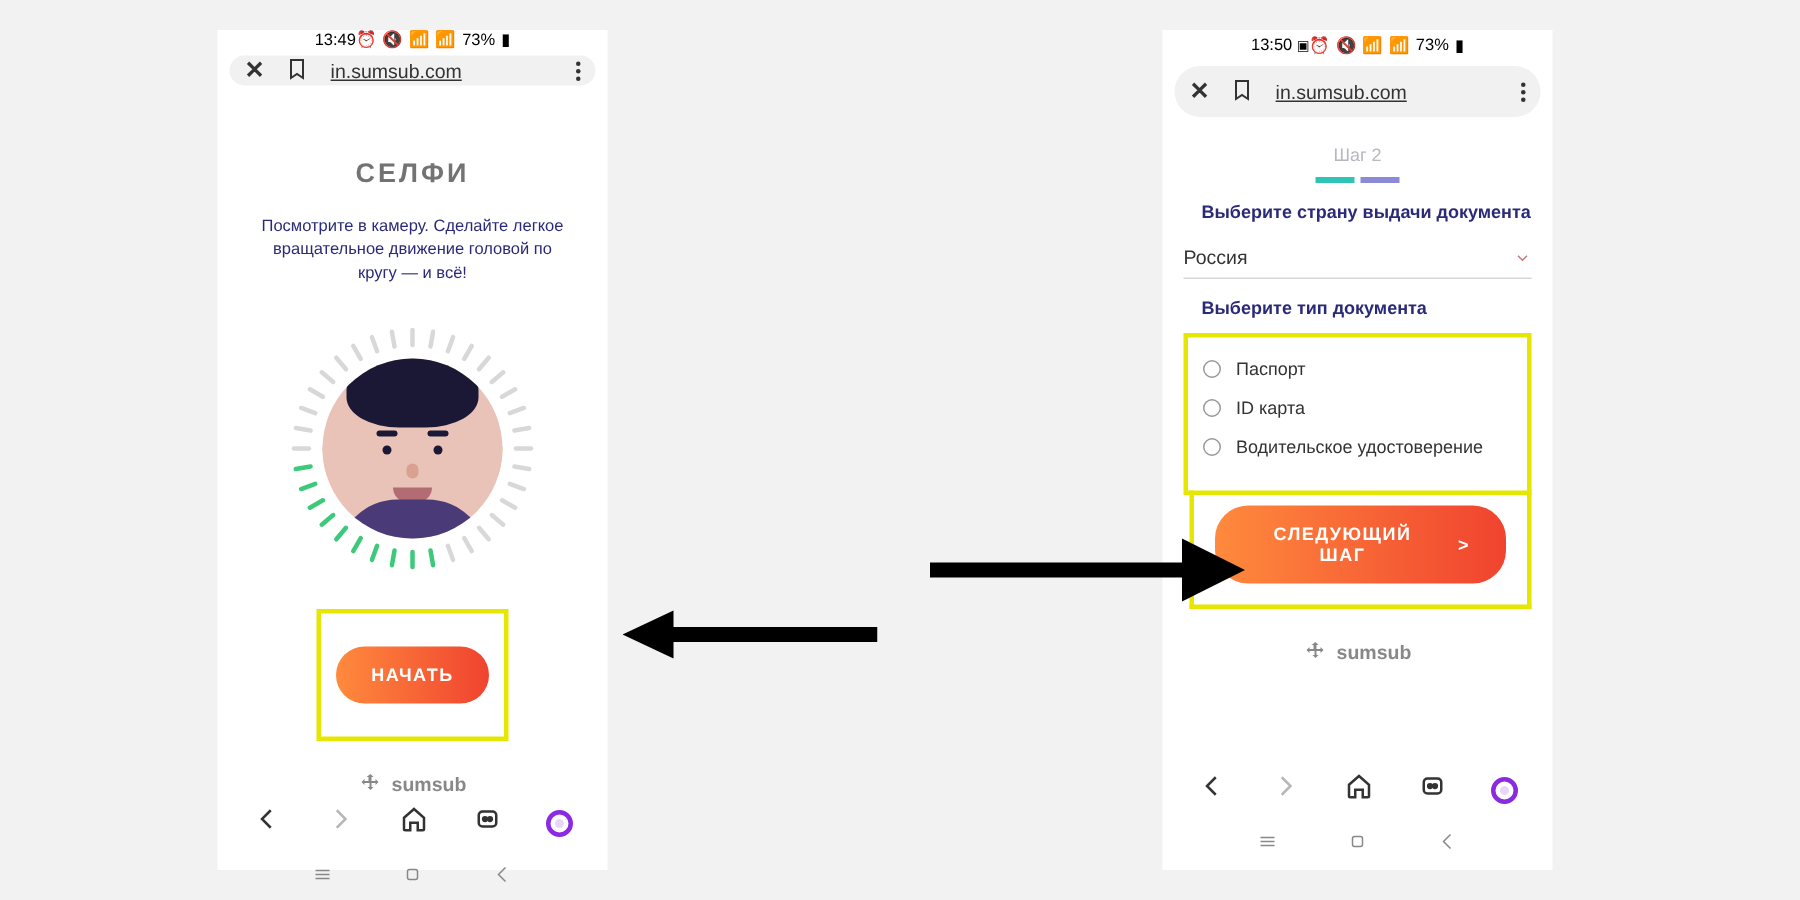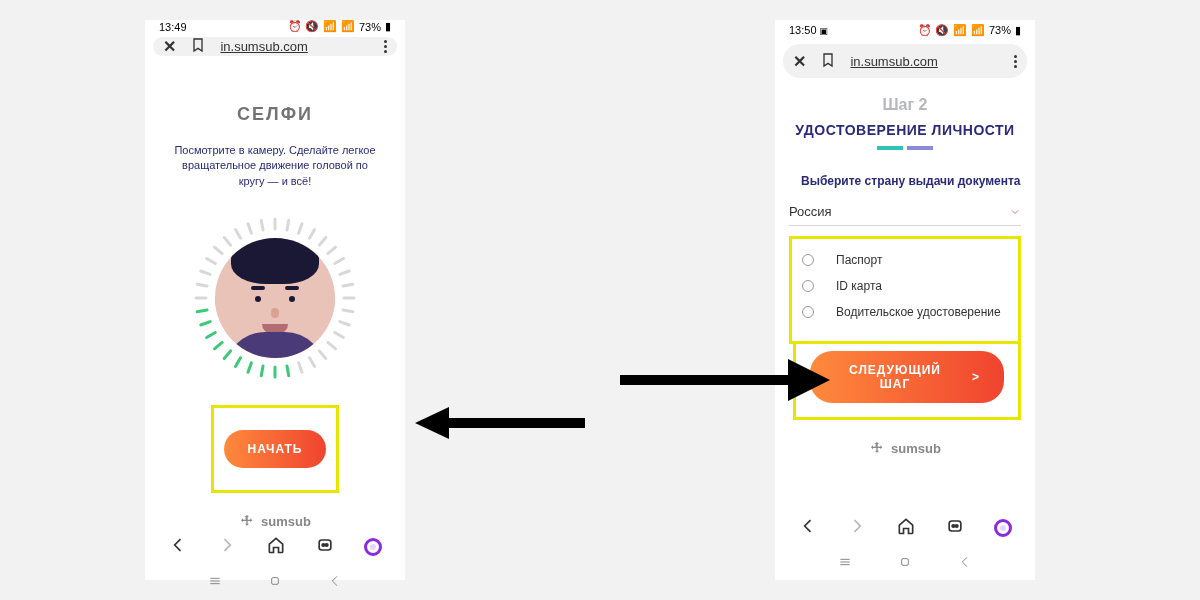--- a/index.html
+++ b/index.html
@@ -19,21 +19,21 @@
     display: flex;
     flex-direction: column;
   }
   .phone-left { left: 145px; }
   .phone-right { left: 775px; }
 
   
   .status-bar {
     height: 20px;
     display: flex;
-    justify-content: space-between;
+    justify-content: center;
     align-items: center;
     padding: 0 14px;
     font-size: 11px;
     color: #000;
   }
   .status-right { display:flex; gap:4px; align-items:center; }
 
   
   .browser-bar {
     margin: 4px 8px 0 8px;
@@ -106,42 +106,42 @@
     font-weight:700;
     letter-spacing:1px;
     cursor:pointer;
     display:flex; align-items:center; gap:16px;
   }
 
   .brand { margin-top:20px; color:#888; font-size:13px; display:flex; align-items:center; gap:6px; font-weight:600;}
   .brand svg{ width:16px; height:16px; }
 
   
-  .step-lbl { color:#b7b7c0; font-size:16px; font-weight:700; margin-top:6px; }
+  .step-lbl { color:#b7b7c0; font-size:12px; font-weight:400; margin-top:6px; }
   .id-title { color:#2a2a78; font-weight:800; font-size:14px; letter-spacing:0.5px; margin-top:8px; text-align:center;}
   .prog { display:flex; gap:4px; margin-top:8px; }
   .prog span{ width:26px; height:4px; }
   .prog .a{ background:#2ec4b6;} .prog .b{ background:#8a8ad6;}
 
-  .section-lbl { align-self:stretch; color:#2a2a78; font-weight:700; font-size:12px; margin-top:24px;padding-left:12px; }
+  .section-lbl { align-self:stretch; color:#2a2a78; font-weight:700; font-size:12px; margin-top:12px;padding-left:12px; }
   .country-sel {
     align-self:stretch; margin-top:10px;
     border:none; border-bottom:1px solid #d6d6d6;
     padding:6px 0; font-size:13px; color:#333;
     display:flex; justify-content:space-between; align-items:center;
   }
   .country-sel svg{ width:12px; height:12px; stroke:#c77; }
 
   .doc-box {
     align-self:stretch;
     border:3px solid #e6e600;
     margin-top:10px;
     padding:8px 10px 16px 10px;
   }
-  .radio-row { display:flex; align-items:center; gap:22px; font-size:12px; color:#333; padding:6px 0;}
+  .radio-row { display:flex; align-items:center; gap:10px; font-size:12px; color:#333; padding:6px 0;}
   .radio-row .r { width:12px; height:12px; border:1.5px solid #999; border-radius:50%; }
 
   .highlight-box2 { border:3px solid #e6e600; border-top:none; padding:10px 14px 14px 14px; display:inline-block; align-self:flex-start; margin-left:4px; margin-top:-3px;}
 
   
   .bnav {
     margin: auto 8px 4px 8px;
     display:flex; justify-content:space-around; align-items:center;
     padding:6px 0;
   }
@@ -336,34 +336,34 @@
     <span class="url">in.sumsub.com</span>
     <span class="dots">
         <span></span>
         <span></span>
         <span></span>
       </span>
   </div>
 
   <div class="content">
     <div class="step-lbl">Шаг 2</div>
-    <div class="id-title">УДОСТОВЕРЕНИЕ ЛИЧНОСТИ</div>
     <div class="prog">
         <span class="a"></span>
         <span class="b"></span>
       </div>
 
     <div class="section-lbl">Выберите страну выдачи документа</div>
     <div class="country-sel">
       <span>Россия</span>
       <svg viewBox="0 0 24 24" fill="none" stroke-width="2">
           <polyline points="6 9 12 15 18 9"></polyline>
         </svg>
     </div>
 
+    <div class="section-lbl">Выберите тип документа</div>
 
     <div class="doc-box">
       <div class="radio-row">
         <span class="r"></span>
         <span>Паспорт</span>
       </div>
       <div class="radio-row">
         <span class="r"></span>
         <span>ID карта</span>
       </div>

